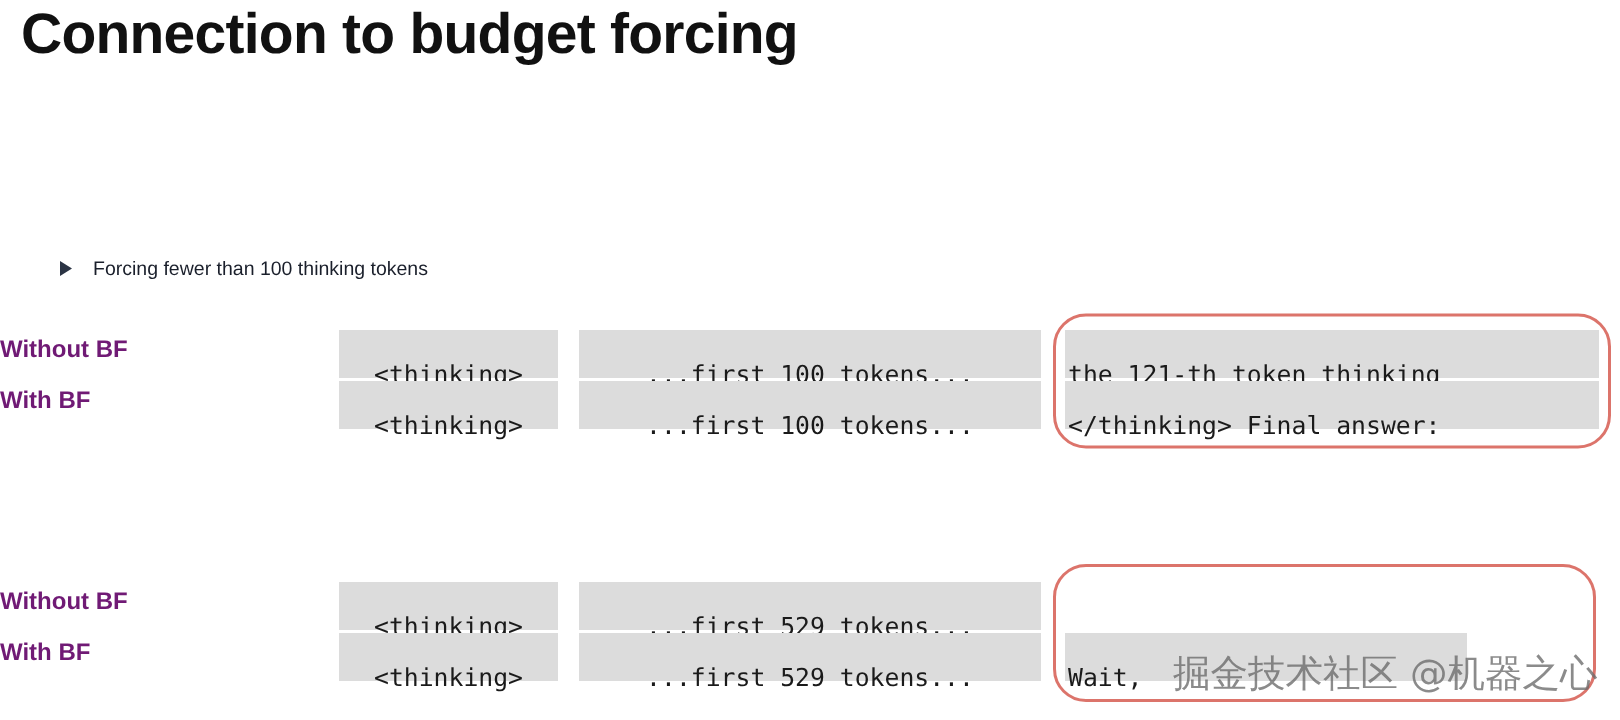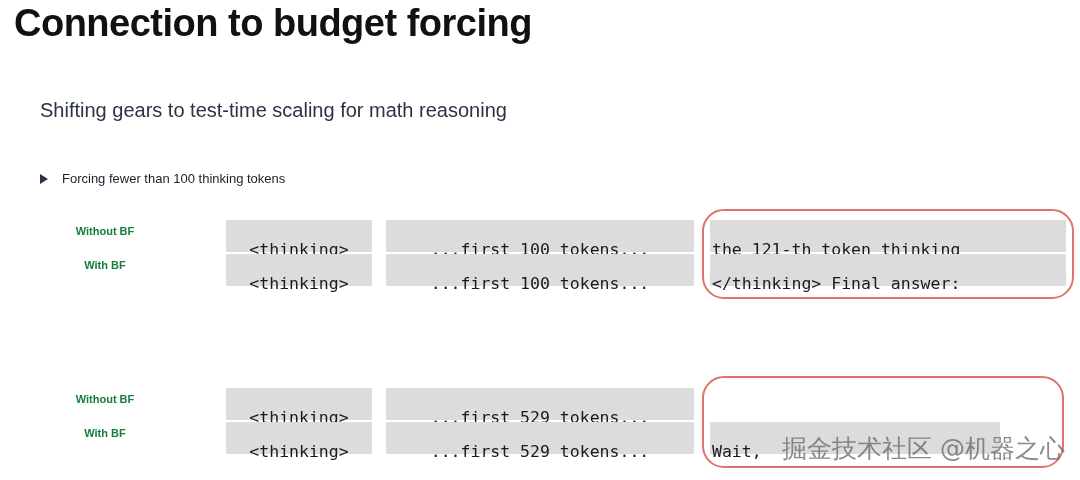--- a/index.html
+++ b/index.html
@@ -81,24 +81,24 @@
   .coderow {
     position: relative;
     height: 34px;
   }
 
   .rowlabel {
     position: absolute;
     left: 0;
     width: 210px;
     top: 5px;
-    text-align: center;
-    font-size: 11px;
+    text-align: left;
+    font-size: 16px;
     font-weight: bold;
-    color: #15803d;
+    color: #701a75;
     white-space: nowrap;
   }
 
   .chunk {
     position: absolute;
     top: 0;
     height: 28px;
     line-height: 28px;
     background: #dcdcdc;
     color: #1a1a1a;
@@ -108,21 +108,21 @@
     box-sizing: border-box;
     padding: 16px 2px;
   }
 
   .chunk.c-tag   { left: 226px; width: 146px; text-align: center; }
   .chunk.c-first { left: 386px; width: 308px; text-align: center; }
   .chunk.c-tail  { left: 710px; }
 
   .chunk.c-tail.w-full  { width: 356px; }
   .chunk.c-tail.w-short { width: 200px; }
-  .chunk.c-tail.w-mid   { width: 290px; }
+  .chunk.c-tail.w-mid   { width: 268px; }
 
   
   .redbox {
     position: absolute;
     border: 2.5px solid #d9685e;
     border-radius: 22px;
     box-sizing: border-box;
     pointer-events: none;
     opacity: 0.92;
   }
@@ -153,21 +153,20 @@
     pointer-events: none;
   }
 </style>
 </head>
 <body>
 
 <div class="slide">
 
   <div class="title">Connection to budget forcing</div>
 
-  <div class="subtitle">Shifting gears to test-time scaling for math reasoning</div>
 
   <div class="bullet-row b1">
     <span class="bullet-marker"></span>
     <span class="bullet-text">Forcing fewer than 100 thinking tokens</span>
   </div>
 
   <div class="group g1">
 
     <div class="coderow">
       <span class="rowlabel">Without BF</span>

